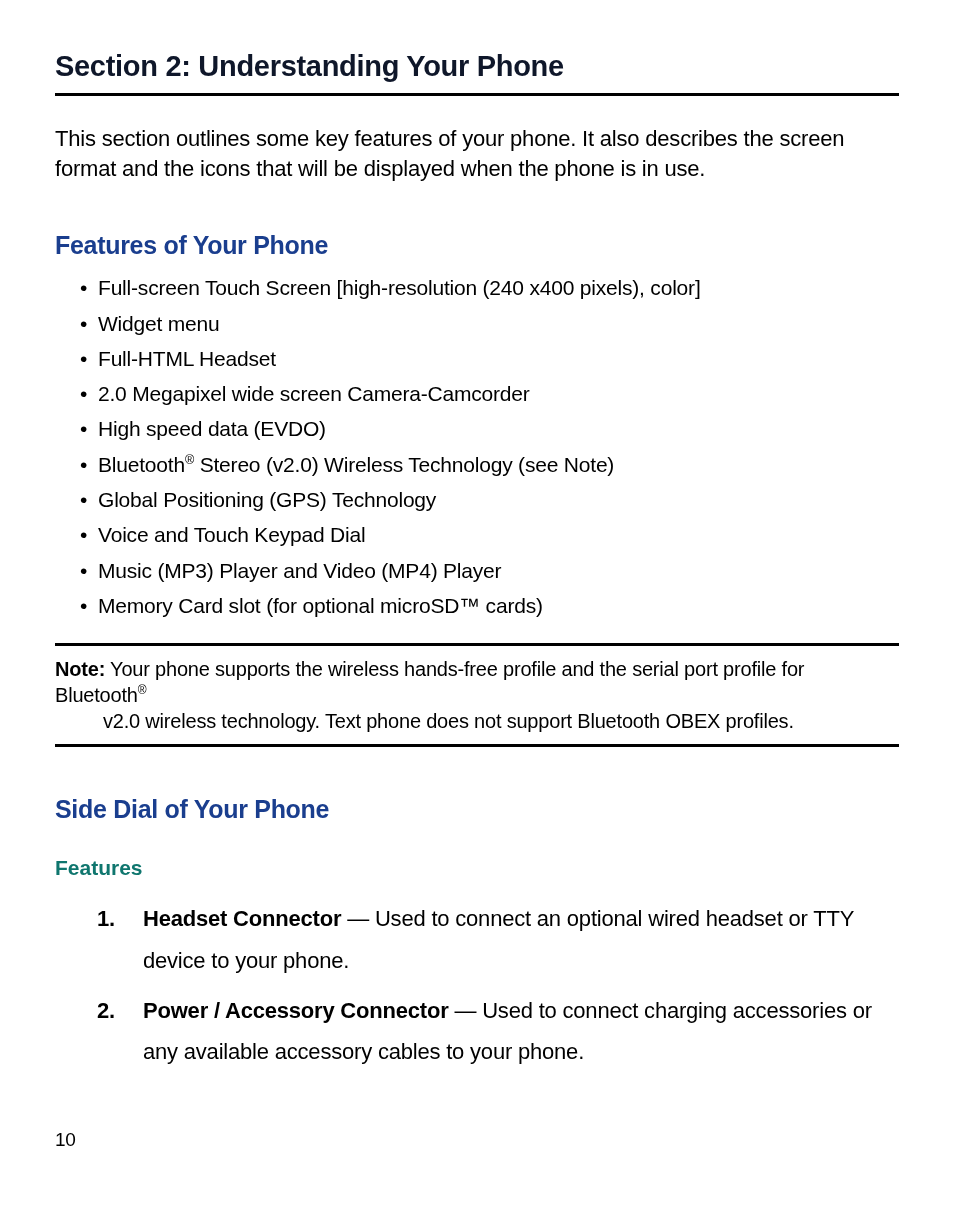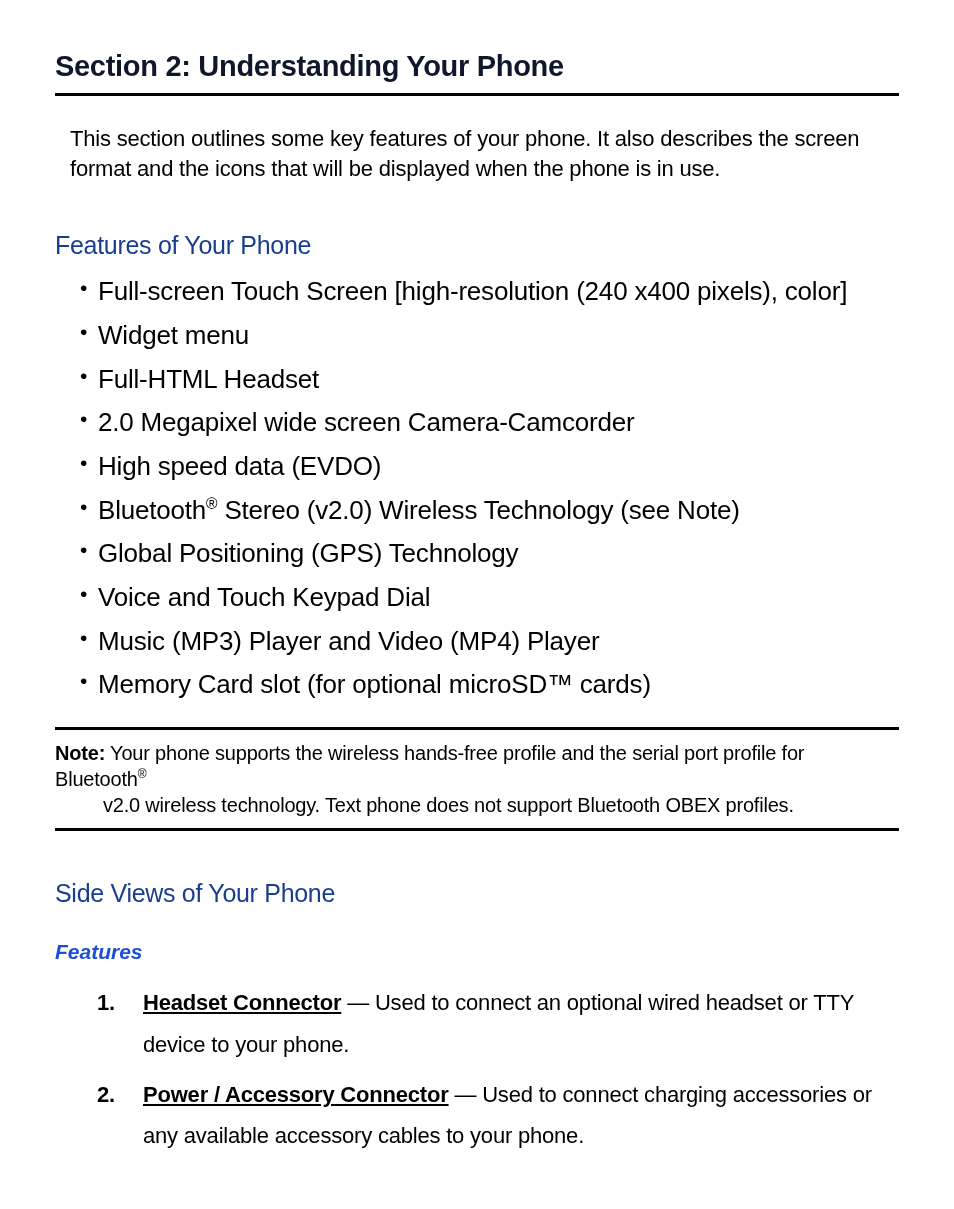--- a/index.html
+++ b/index.html
@@ -23,41 +23,40 @@
       letter-spacing: -0.3px;
     }
     .title-rule {
       border: none;
       border-top: 3px solid #000000;
       margin-bottom: 28px;
     }
     .intro-text {
       font-size: 22px;
       line-height: 1.35;
-      margin-left: 15px;
       margin-bottom: 18px;
       letter-spacing: -0.2px;
       font-stretch: semi-condensed;
     }
     .subheading-blue {
       color: #1a3e8e;
       font-size: 25px;
-      font-weight: 400;
+      font-weight: 700;
       margin-bottom: 10px;
       font-stretch: condensed;
       letter-spacing: -0.3px;
       margin-top: 48px;
     }
     .feature-list {
       list-style: none;
       margin-left: 25px;
       margin-bottom: 20px;
     }
     .feature-list li {
-      font-size: 26px;
+      font-size: 21px;
       line-height: 1.68;
       position: relative;
       padding-left: 18px;
       letter-spacing: -0.2px;
       font-stretch: semi-condensed;
     }
     .feature-list li::before {
       content: "•";
       position: absolute;
       left: 0;
@@ -85,24 +84,23 @@
     }
     .note-continuation {
       padding-left: 48px;
     }
     .note-rule-bottom {
       border: none;
       border-top: 3px solid #000000;
       margin-bottom: 25px;
     }
     .subsub-blue {
-      color: #1d4ed8;
+      color: #0f766e;
       font-size: 21px;
       font-weight: 900;
-      font-style: italic;
       margin-bottom: 18px;
       font-stretch: condensed;
       margin-top: 32px;
     }
     .numbered-list {
       list-style: none;
       margin-left: 42px;
     }
     .numbered-list li {
       font-size: 22px;
@@ -116,21 +114,20 @@
       font-weight: 900;
       min-width: 46px;
       font-stretch: condensed;
     }
     .num-content {
       flex: 1;
     }
     .item-title {
       font-weight: 900;
       font-stretch: condensed;
-      text-decoration: underline;
     }
     .page-number {
       font-size: 19px;
       margin-top: 56px;
       letter-spacing: -0.2px;
     }
   </style>
 </head>
 <body>
 
@@ -154,21 +151,21 @@
   <li> Memory Card slot (for optional microSD™ cards)</li>
 </ul>
 
 <hr class="note-rule-top">
 <div class="note-block">
   <div><span class="note-label">Note:</span><span> Your phone supports the wireless hands-free profile and the serial port profile for Bluetooth</span><span class="sup">®</span></div>
   <div class="note-continuation">v2.0 wireless technology. Text phone does not support Bluetooth OBEX profiles.</div>
 </div>
 <hr class="note-rule-bottom">
 
-<h2 class="subheading-blue">Side Views of Your Phone</h2>
+<h2 class="subheading-blue">Side Dial of Your Phone</h2>
 
 <h3 class="subsub-blue">Features</h3>
 
 <ol class="numbered-list">
   <li>
     <span class="num-marker">1.</span>
     <span class="num-content"><span class="item-title">Headset Connector</span><span> — Used to connect an optional wired headset or TTY device to your phone.</span></span>
   </li>
   <li>
     <span class="num-marker">2.</span>

